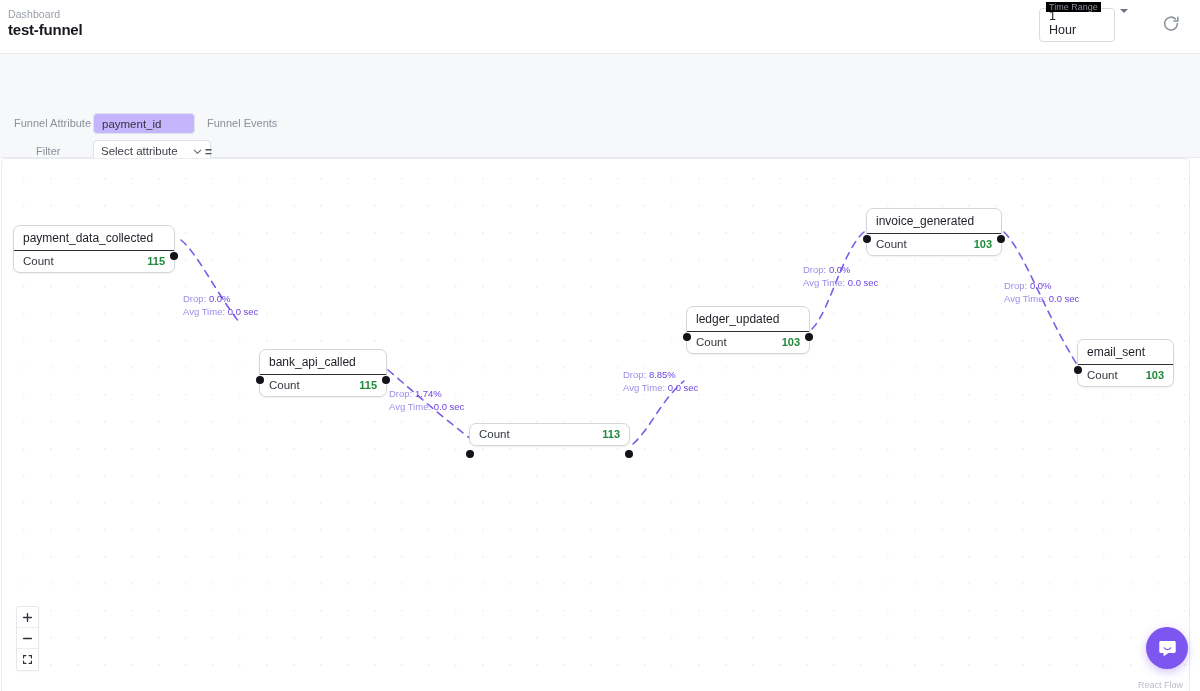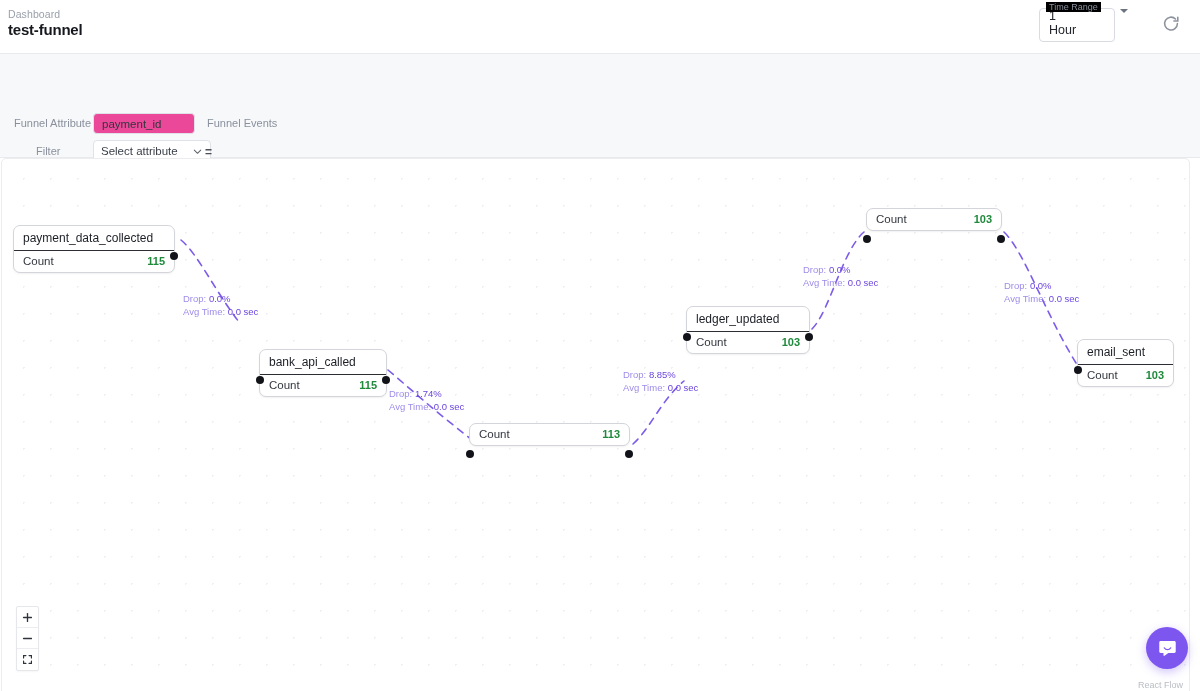--- a/index.html
+++ b/index.html
@@ -67,21 +67,21 @@
   .fb-label {
     position: absolute;
     font-size: 11px; color: #8a909c;
   }
   .lbl-attr { left: 14px; top: 63px; }
   .lbl-events { left: 207px; top: 63px; }
   .lbl-filter { left: 36px; top: 91px; }
 
   .fb-input {
     position: absolute;
-    background: #ec4899;
+    background: #c4b5fd;
     border: 1px solid #dfe2e8;
     border-radius: 4px;
     font-size: 11.5px; color: #31353d;
     display: flex; align-items: center;
     padding: 0 8px;
     height: 21px;
   }
   .in-attr { left: 93px; top: 59px; width: 102px; }
   .in-events { left: 285px; top: 59px; width: 486px; }
 
@@ -305,20 +305,21 @@
     <div class="fnode-title">ledger_updated</div>
     <div class="fnode-row">
       <span class="fnode-key">Count</span>
       <span class="fnode-val">103</span>
     </div>
     <span class="handle left"></span>
     <span class="handle right"></span>
   </div>
 
   <div class="fnode" style="left:864px; top:49px; width:136px;">
+    <div class="fnode-title">invoice_generated</div>
     <div class="fnode-row">
       <span class="fnode-key">Count</span>
       <span class="fnode-val">103</span>
     </div>
     <span class="handle left"></span>
     <span class="handle right"></span>
   </div>
 
   <div class="fnode" style="left:1075px; top:180px; width:97px;">
     <div class="fnode-title">email_sent</div>

